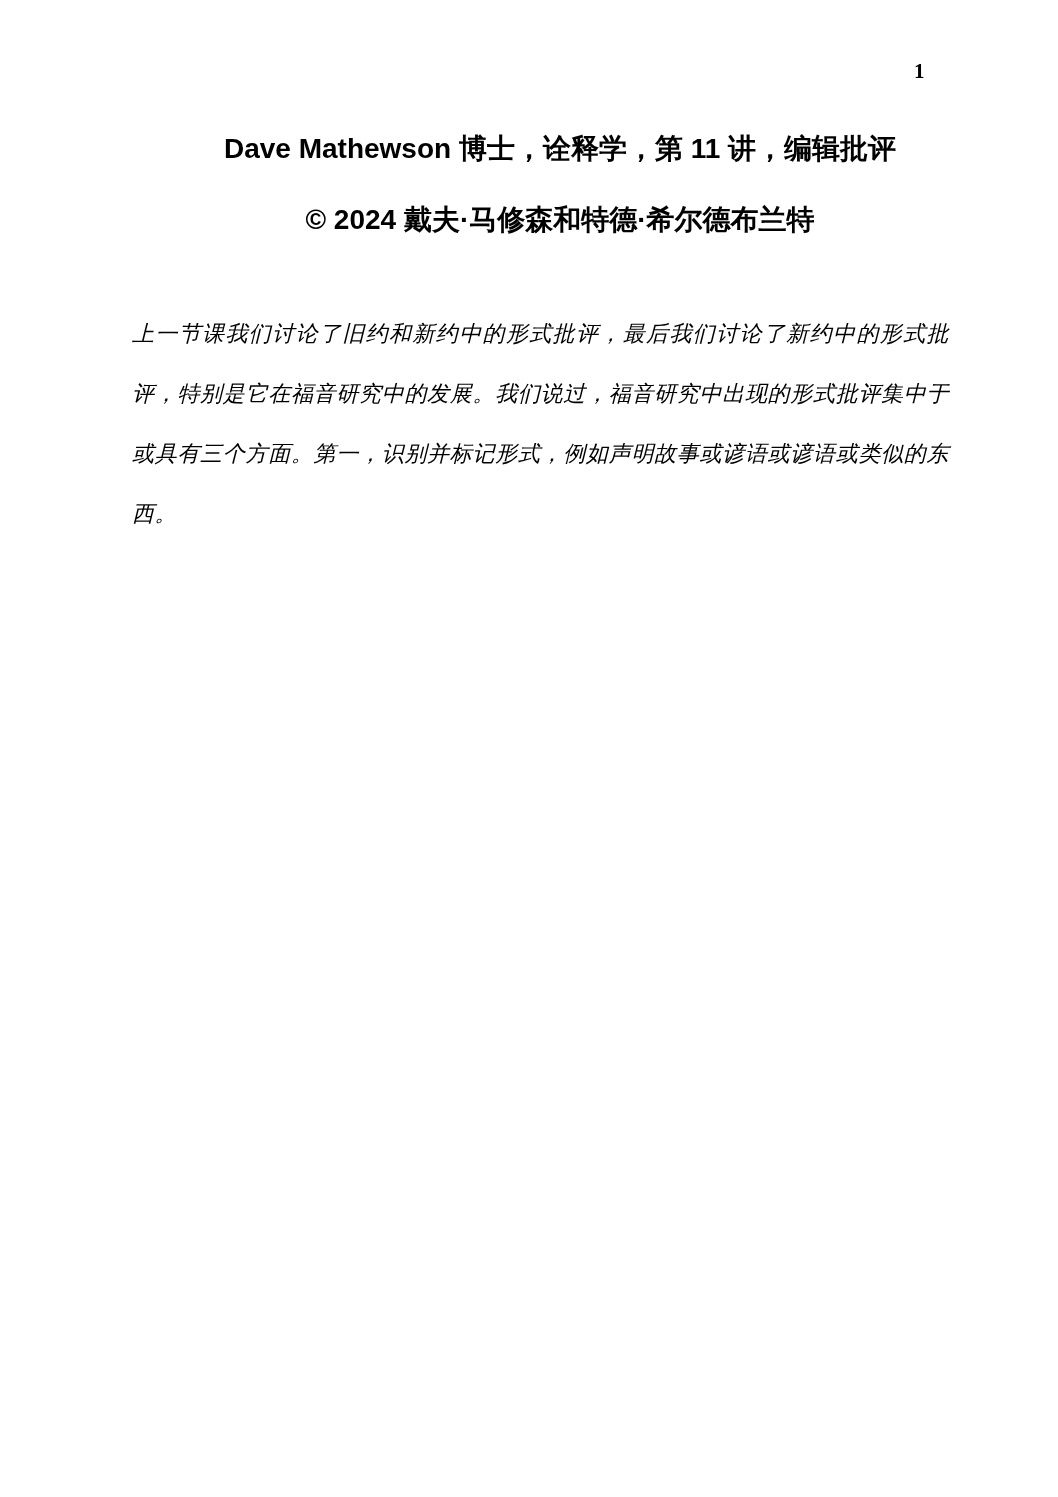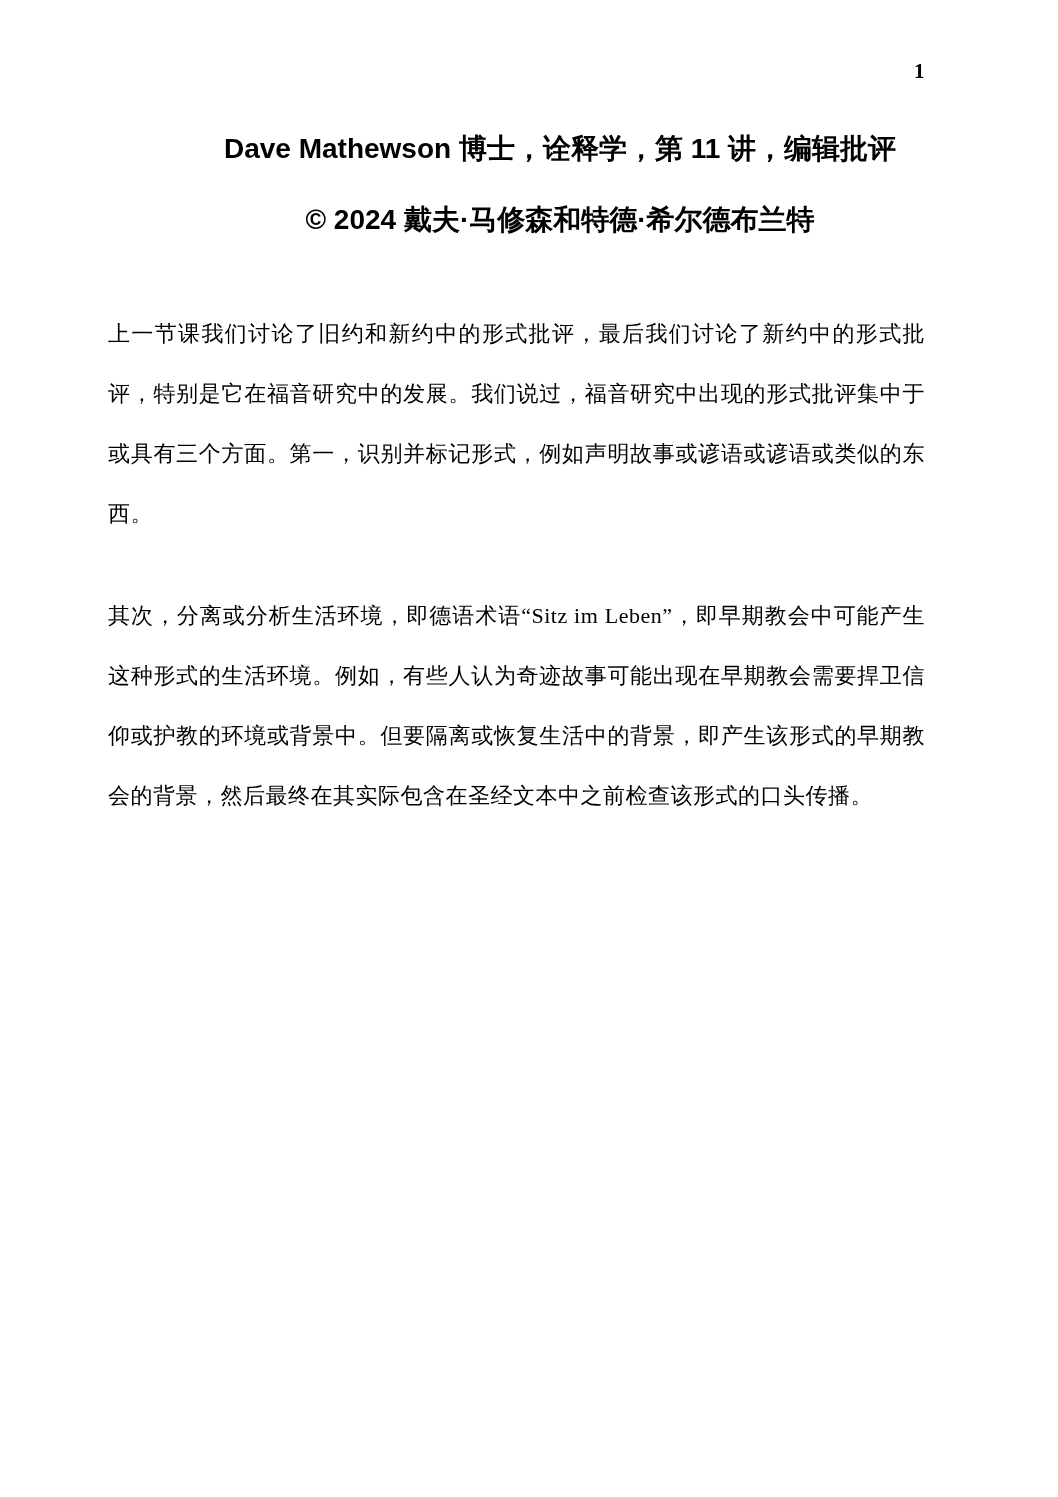--- a/index.html
+++ b/index.html
@@ -43,27 +43,28 @@
     font-size: 28px;
     line-height: 38px;
     font-weight: bold;
   }
   .title-block h2 {
     margin-top: 33px;
   }
   .body-text {
     position: absolute;
     top: 304px;
-    left: 108px;
+    left: 132px;
     width: 817px;
     font-family: "Liberation Serif", "DejaVu Serif", serif;
     font-size: 22px;
     line-height: 60px;
     text-align: justify;
     letter-spacing: 0.5px;
+    font-style: italic;
   }
   .body-text p {
     margin: 0;
   }
   .body-text p + p {
     margin-top: 42px;
   }
 </style>
 </head>
 <body>
@@ -72,16 +73,15 @@
 
   <div class="page-number">1</div>
 
   <div class="title-block">
     <h1>Dave Mathewson 博士，诠释学，第 11 讲，编辑批评</h1>
     <h2>© 2024 戴夫·马修森和特德·希尔德布兰特</h2>
   </div>
 
   <div class="body-text">
     <p>上一节课我们讨论了旧约和新约中的形式批评，最后我们讨论了新约中的形式批评，特别是它在福音研究中的发展。我们说过，福音研究中出现的形式批评集中于或具有三个方面。第一，识别并标记形式，例如声明故事或谚语或谚语或类似的东西。</p>
-    <p>其次，分离或分析生活环境，即德语术语“Sitz im Leben”，即早期教会中可能产生这种形式的生活环境。例如，有些人认为奇迹故事可能出现在早期教会需要捍卫信仰或护教的环境或背景中。但要隔离或恢复生活中的背景，即产生该形式的早期教会的背景，然后最终在其实际包含在圣经文本中之前检查该形式的口头传播。</p>
   </div>
 
 </div>
 
 </body></html>

